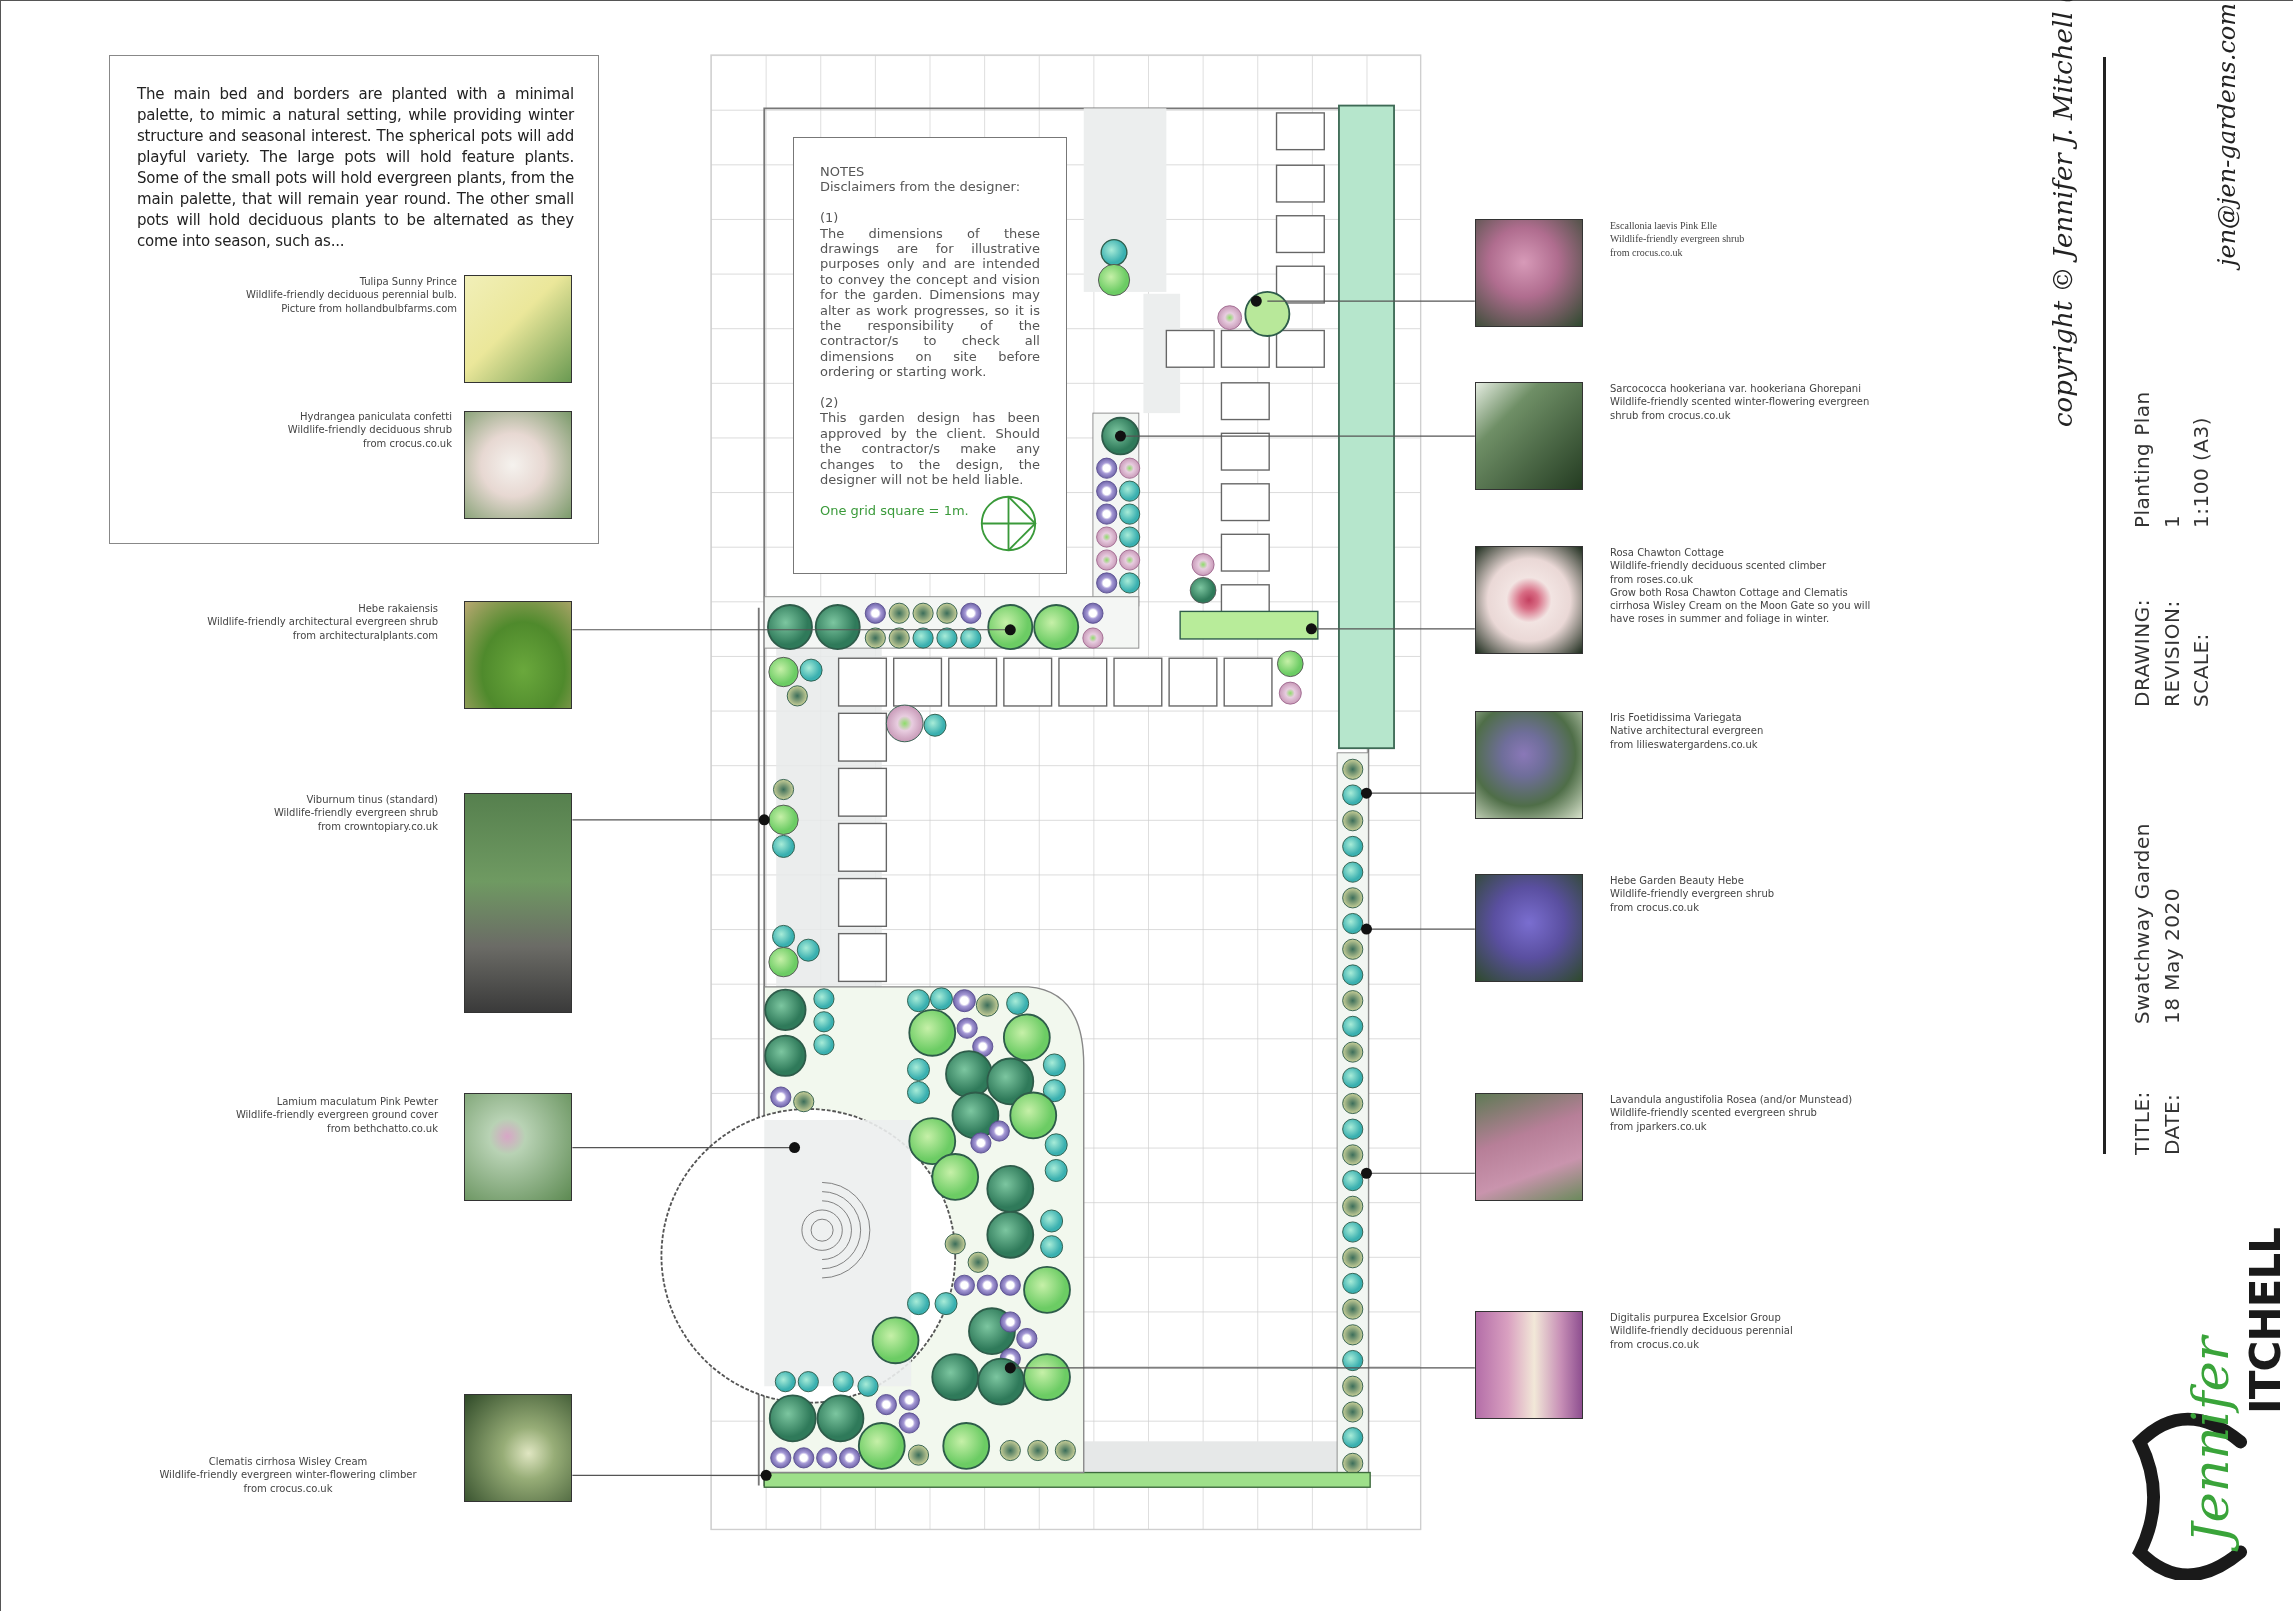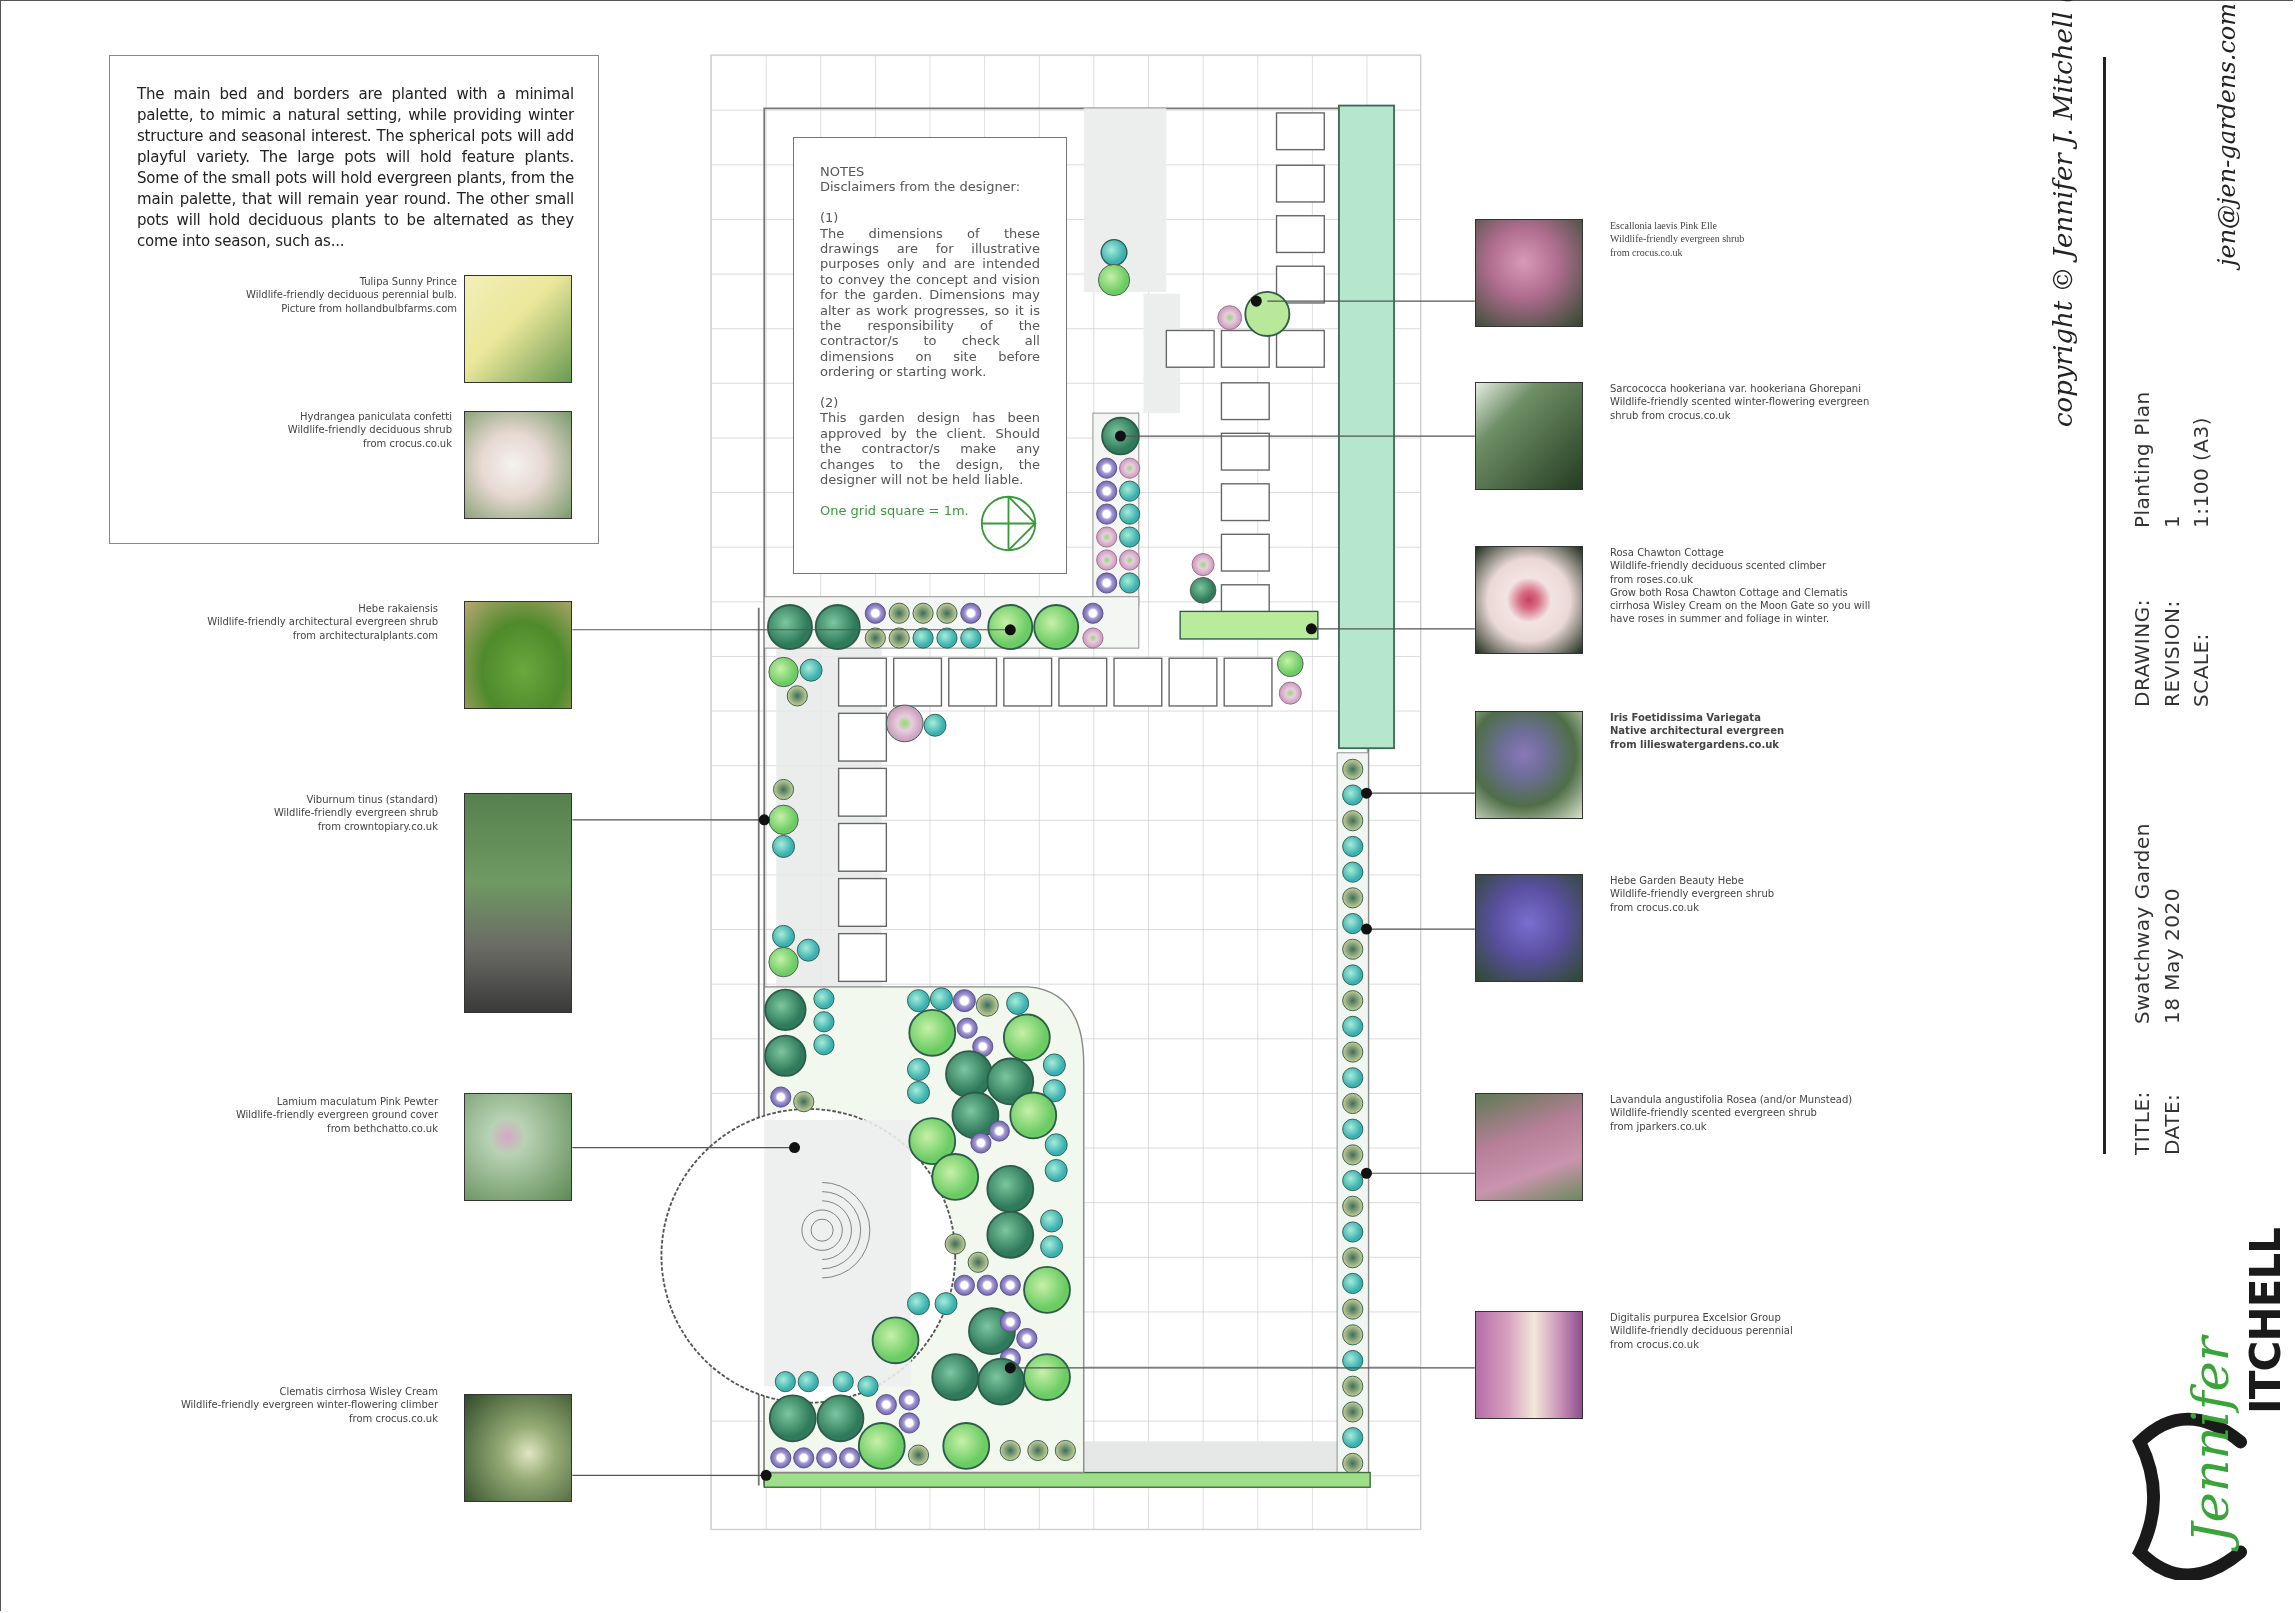--- a/index.html
+++ b/index.html
@@ -57,21 +57,21 @@
 </div>
 <div class="photo" style="left:464px;top:793px;height:220px;background:linear-gradient(180deg,#56804e 0%,#6f9a62 40%,#6b6b66 70%,#3a3a3a 100%);"></div>
 
 <div class="cap r" style="left:138px;top:1095px;width:300px;">
   <div>Lamium maculatum Pink Pewter</div>
   <div>Wildlife-friendly evergreen ground cover</div>
   <div>from bethchatto.co.uk</div>
 </div>
 <div class="photo" style="left:464px;top:1093px;background:radial-gradient(circle at 40% 40%,#d7a6c6 0%,#b8d2b4 20%,#5d8a52 100%);"></div>
 
-<div class="cap r" style="left:138px;top:1385px;width:300px;">
+<div class="cap r" style="left:138px;top:1455px;width:300px;text-align:center;">
   <div>Clematis cirrhosa Wisley Cream</div>
   <div>Wildlife-friendly evergreen winter-flowering climber</div>
   <div>from crocus.co.uk</div>
 </div>
 <div class="photo" style="left:464px;top:1394px;background:radial-gradient(circle at 60% 55%,#e0e6c2 0%,#97ad77 30%,#2f4a28 100%);"></div>
 
 <div class="photo" style="left:1475px;top:219px;background:radial-gradient(circle at 45% 40%,#d79ab8 0%,#b06d8f 40%,#2f4a2f 100%);"></div>
 <div class="cap" style="left:1610px;top:219px;font-family:Liberation Serif, serif;">
   <div>Escallonia laevis Pink Elle</div>
   <div>Wildlife-friendly evergreen shrub</div>
@@ -89,21 +89,21 @@
 <div class="cap" style="left:1610px;top:546px;">
   <div>Rosa Chawton Cottage</div>
   <div>Wildlife-friendly deciduous scented climber</div>
   <div>from roses.co.uk</div>
   <div>Grow both Rosa Chawton Cottage and Clematis</div>
   <div>cirrhosa Wisley Cream on the Moon Gate so you will</div>
   <div>have roses in summer and foliage in winter.</div>
 </div>
 
 <div class="photo" style="left:1475px;top:711px;background:radial-gradient(circle at 45% 40%,#8a78b8 0%,#6f6e9a 25%,#4f6e48 60%,#d8e2cc 100%);"></div>
-<div class="cap" style="left:1610px;top:711px;font-weight:bold;">
+<div class="cap" style="left:1610px;top:711px;">
   <div>Iris Foetidissima Variegata</div>
   <div>Native architectural evergreen</div>
   <div>from lilieswatergardens.co.uk</div>
 </div>
 
 <div class="photo" style="left:1475px;top:874px;background:radial-gradient(circle at 50% 45%,#7a6ed0 0%,#5a4fa0 45%,#2e4a2c 100%);"></div>
 <div class="cap" style="left:1610px;top:874px;">
   <div>Hebe Garden Beauty Hebe</div>
   <div>Wildlife-friendly evergreen shrub</div>
   <div>from crocus.co.uk</div>

